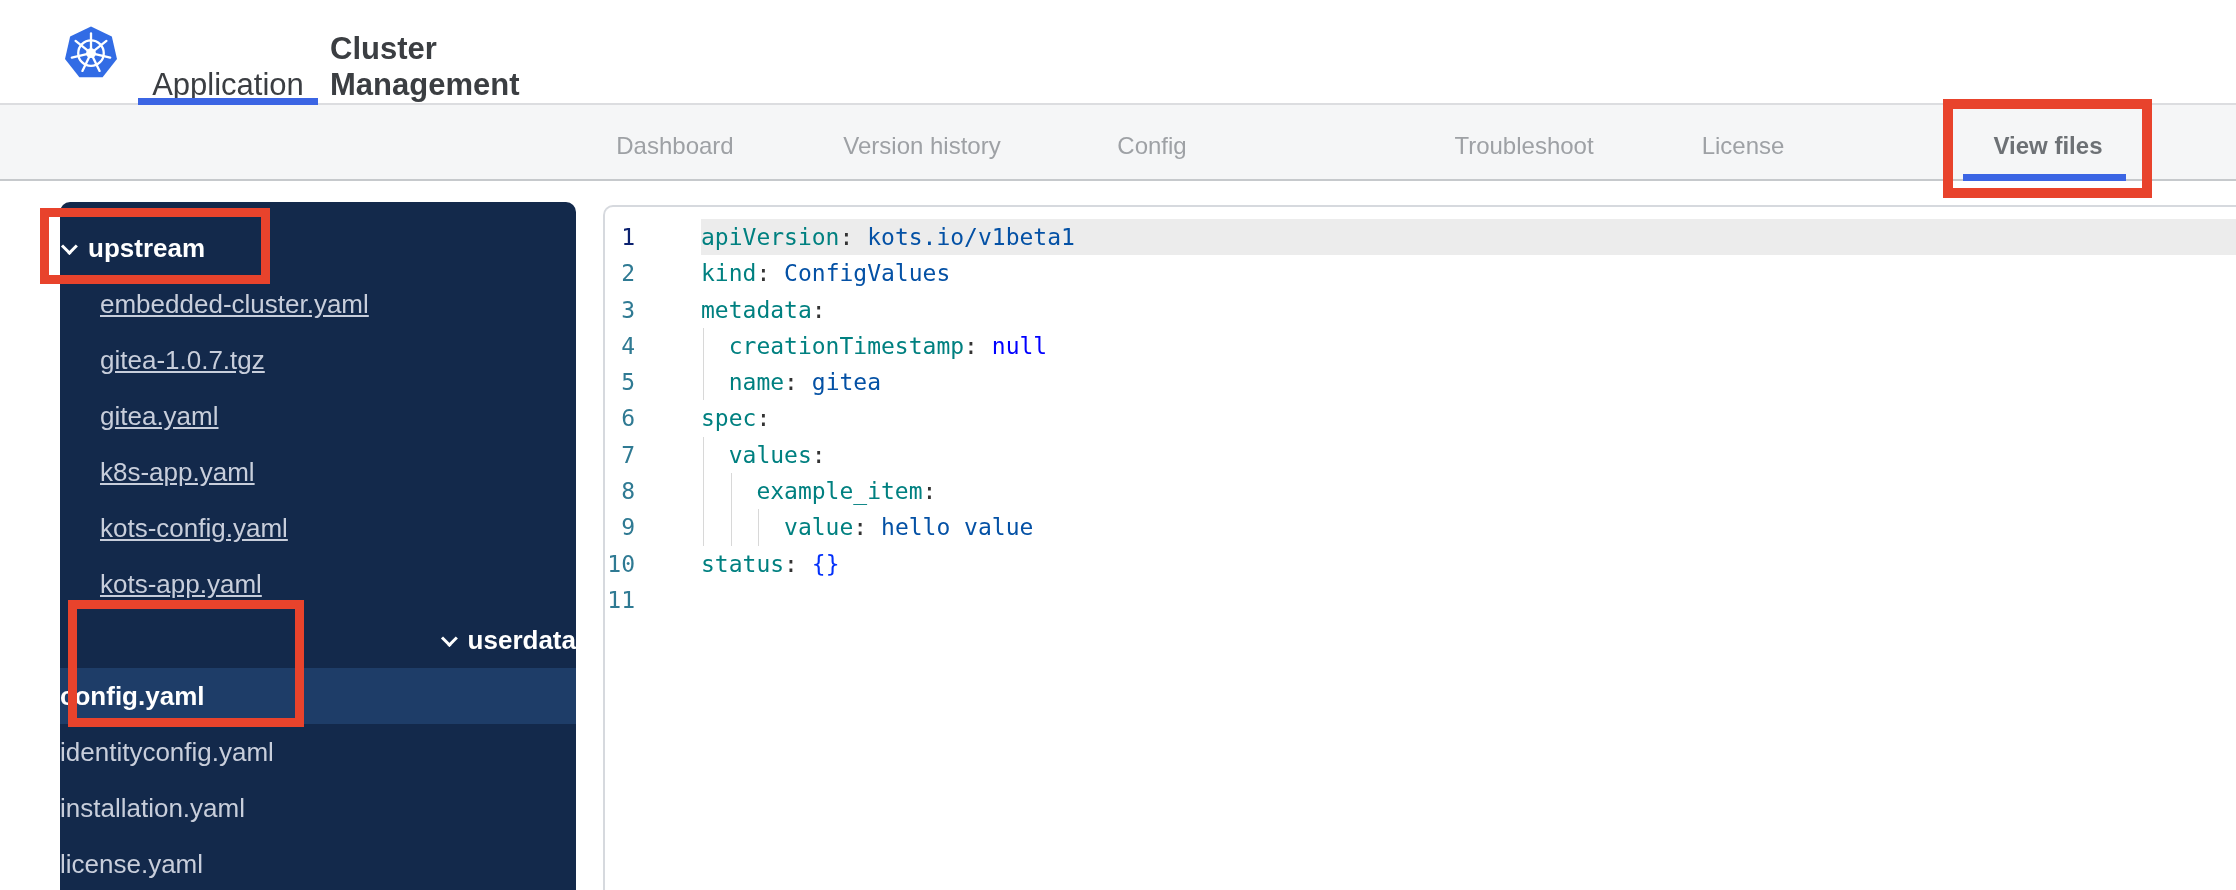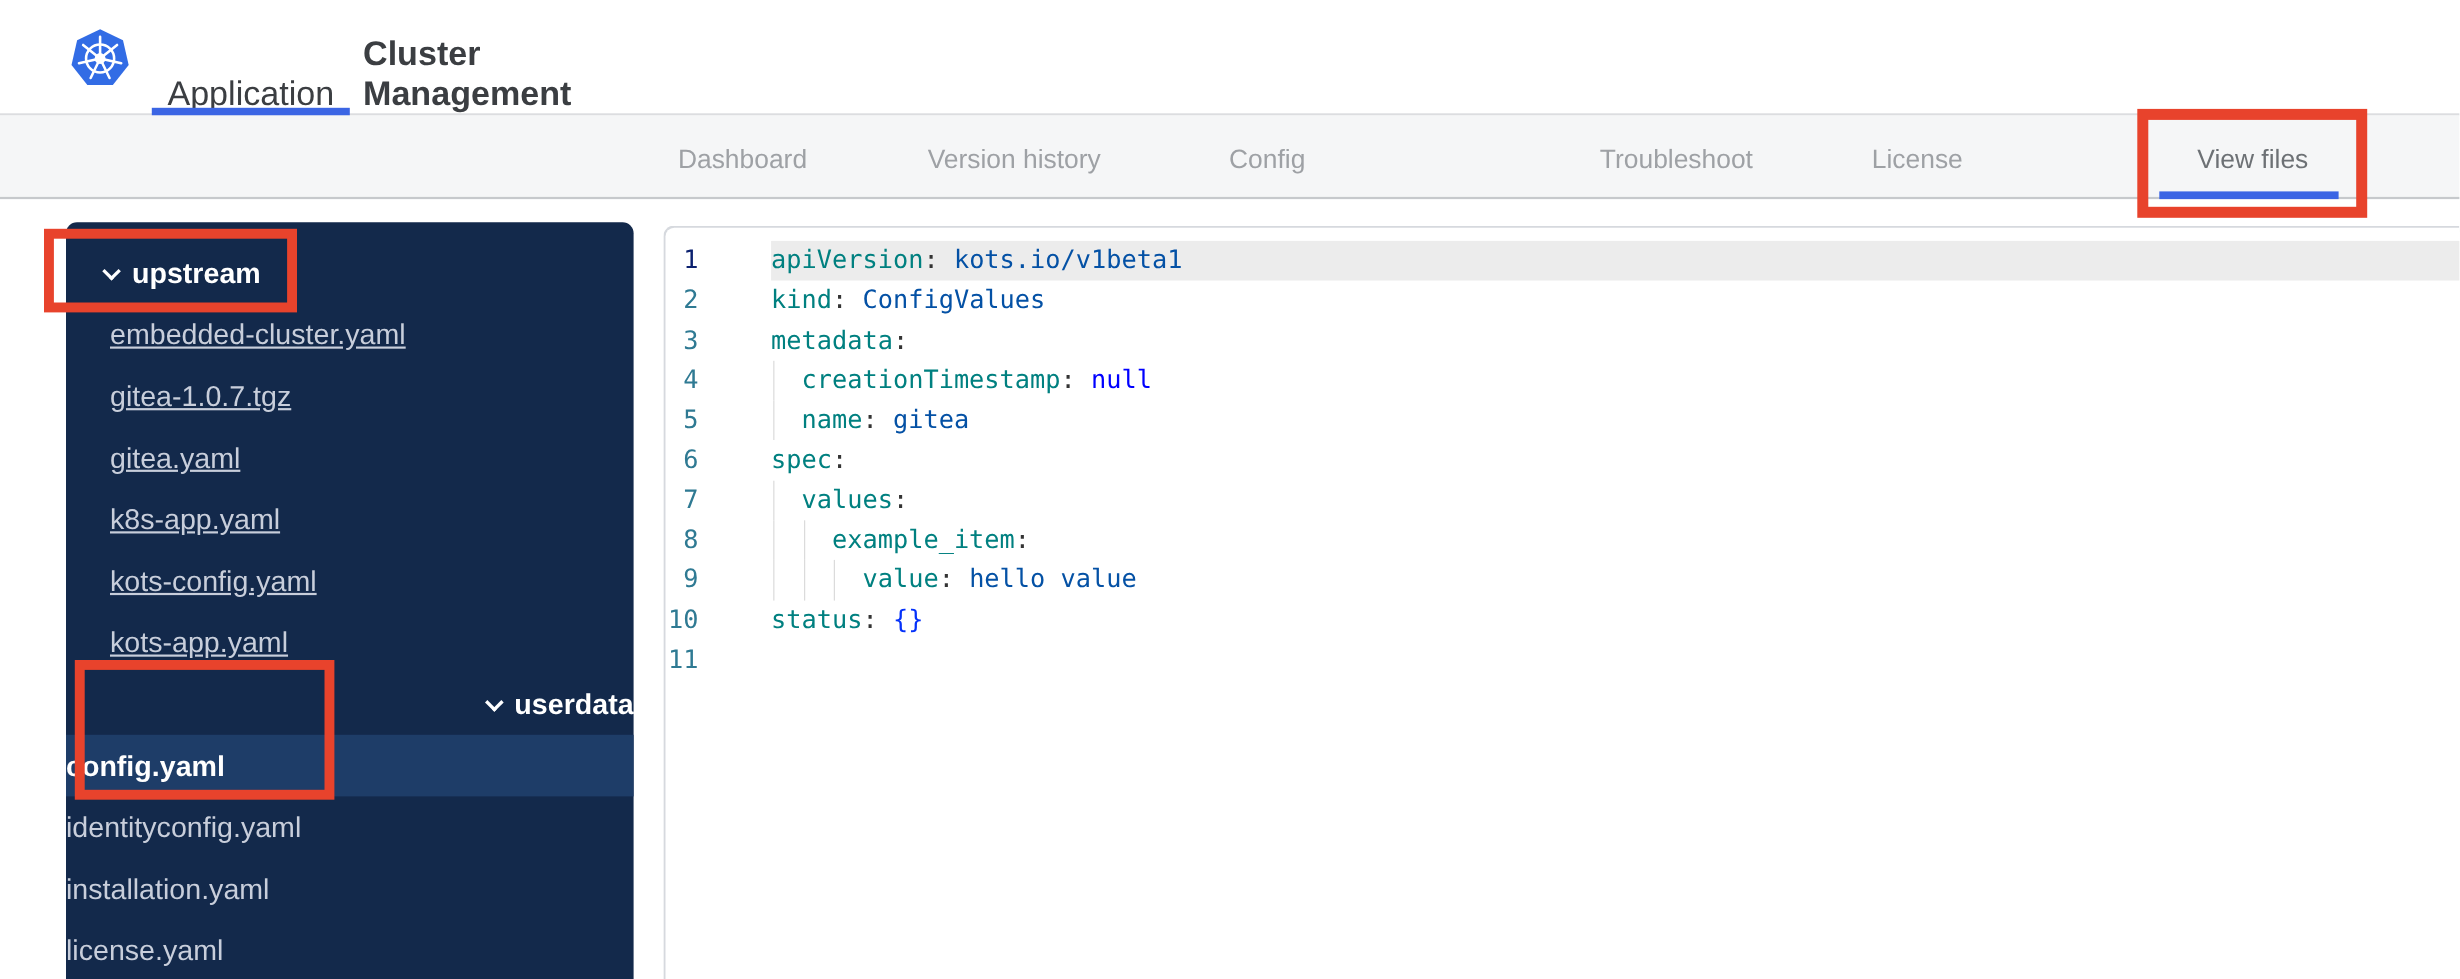--- a/index.html
+++ b/index.html
@@ -27,34 +27,34 @@
 
   
   .subnav {
     position:absolute; left:0; top:105px; width:2236px; height:76px;
     background:#f5f6f7; border-bottom:2px solid #c6c9cc;
   }
   .subtab {
     position:absolute; top:4px; height:74px; display:flex; align-items:center;
     transform:translateX(-50%); font-size:24px; color:#9ea1a5; cursor:pointer; white-space:nowrap;
   }
-  .subtab.active { color:#6d7175; }
+  .subtab.active { color:#6d7175;font-weight:bold; }
   .viewfiles-underline {
     position:absolute; left:1963px; top:174px; width:163px; height:7px; background:#3b65e4; z-index:3;
   }
 
   
   .filetree {
     position:absolute; left:60px; top:202px; width:516px; height:688px;
     background:#13294b; border-radius:10px 10px 0 0; padding-top:18px;
     color:#c8cedb; font-size:26px;
   }
   .row { height:56px; display:flex; align-items:center; cursor:pointer; white-space:nowrap; }
   .row.folder { color:#ffffff; font-weight:bold; }
-  .row.lvl1f { padding-left:32px; }
+  .row.lvl1f { padding-left:0; }
   .row.f1 { padding-left:40px;text-decoration:underline; }
   .row.lvl2f { padding-left:32px;justify-content:flex-end; }
   .row.f2 { }
   .row.selected { background:#1e3d68; color:#ffffff; font-weight:bold; }
   .chev {
     display:inline-block; width:12px; height:12px;
     border-right:3px solid #ffffff; border-bottom:3px solid #ffffff;
     transform:rotate(45deg) translateY(-2px); margin-right:14px; margin-left:2px; flex:0 0 auto;
   }
 

